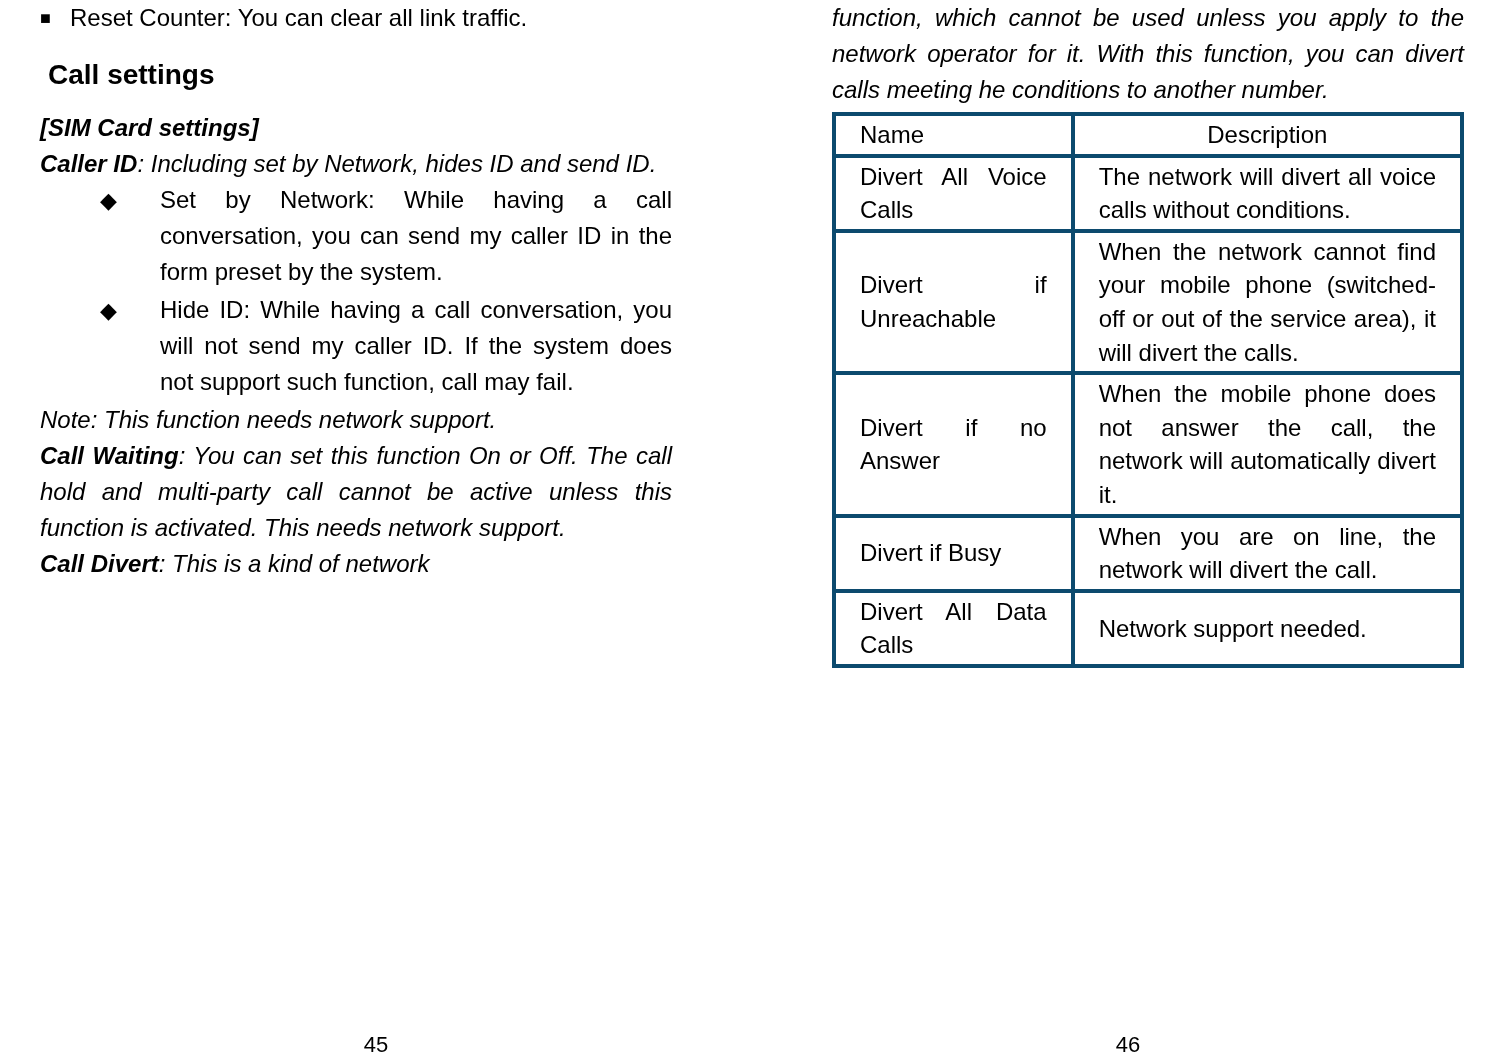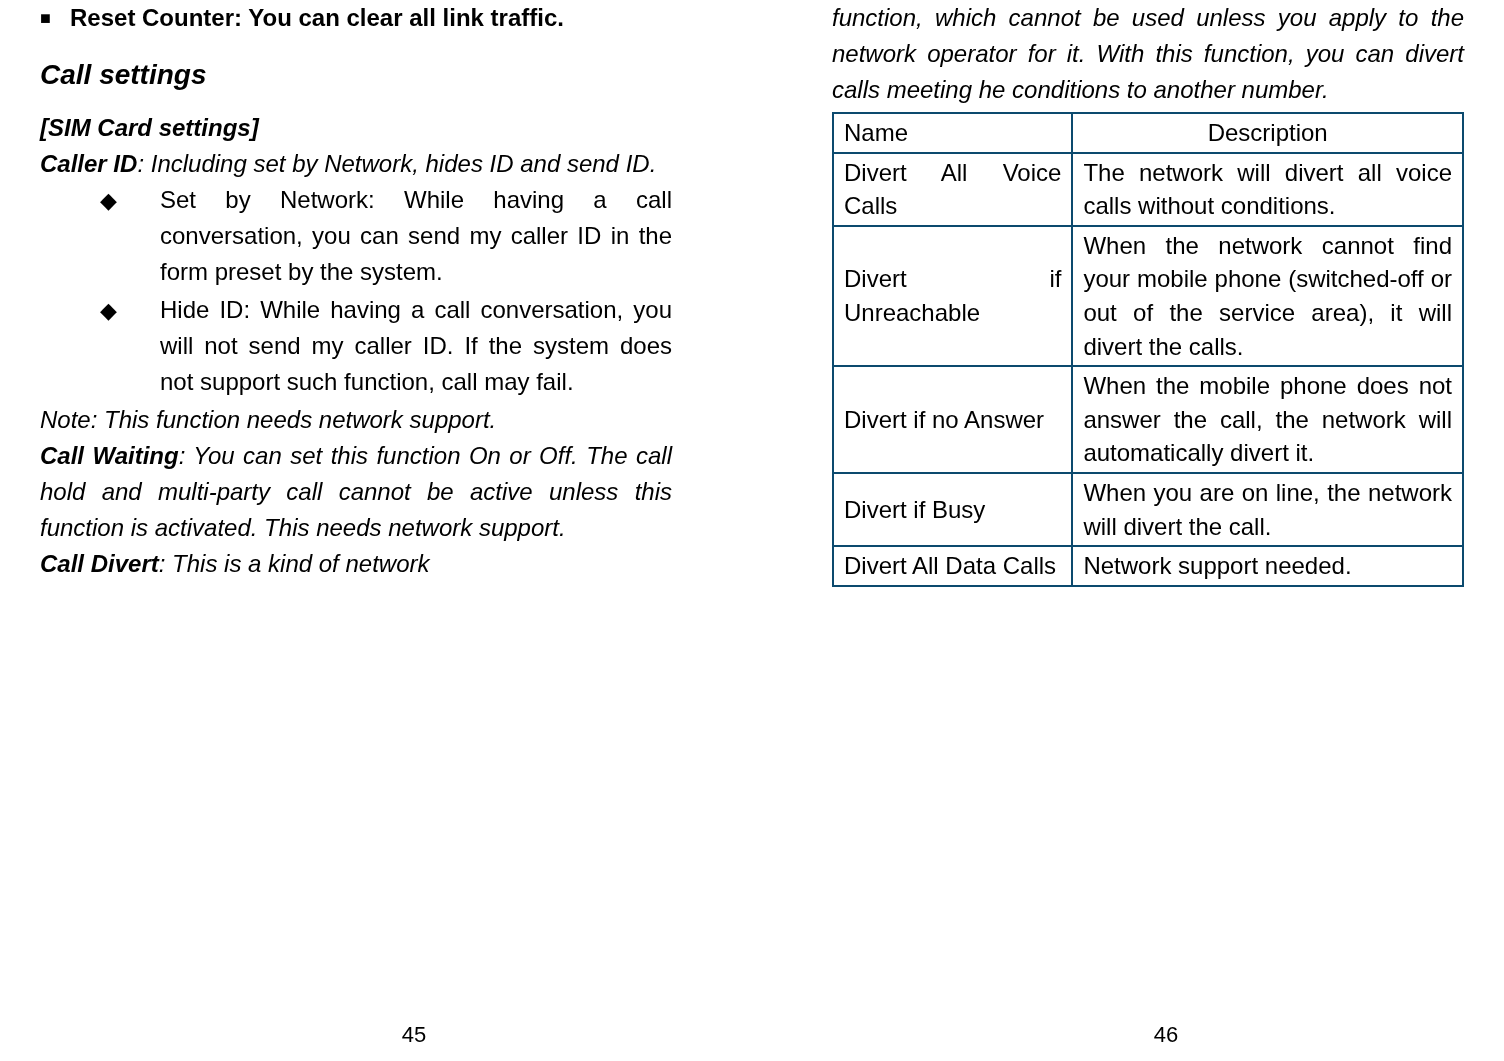--- a/index.html
+++ b/index.html
@@ -17,31 +17,29 @@
       width: 752px;
       padding: 0 80px 0 40px;
       position: relative;
       height: 1061px;
     }
     .page-right {
       padding: 0 40px 0 80px;
     }
     .page-number {
       position: absolute;
-      bottom: 10px;
+      bottom: 0;
       left: 0;
       width: 100%;
       text-align: center;
       font-size: 22px;
-      margin-left: 38px;
     }
     .bullet-list-1 {
       list-style: none;
       padding-left: 30px;
-      font-weight: bold;
     }
     .bullet-list-1 li::before {
       content: "■";
       display: inline-block;
       width: 30px;
       margin-left: -30px;
       font-size: 18px;
       vertical-align: 2px;
     }
     .bullet-list-2 {
@@ -55,36 +53,35 @@
     .bullet-list-2 li::before {
       content: "◆";
       display: inline-block;
       width: 60px;
       margin-left: -60px;
       font-size: 22px;
     }
     h2 {
       font-size: 28px;
       font-weight: bold;
-      margin: 18px 0 14px 0;
-      font-style: italic;
+      margin: 18px 0 14px 8px;
     }
     .para {
       text-align: justify;
       font-style: italic;
     }
     .bold { font-weight: bold; }
     table {
       border-collapse: collapse;
       width: 100%;
       margin-top: 4px;
     }
     td {
-      border: 2px solid #0c4a6e;
-      padding: 2px 10px;
+      border: 4px solid #0c4a6e;
+      padding: 2px 24px;
       vertical-align: middle;
       text-align: justify;
       line-height: 1.4;
     }
     td:first-child { width: 38%; }
     td.center { text-align: center; border-radius: 17px; }
     .just-left { text-align: justify; }
     .indent-fit { text-align: justify; }
   </style>
 </head>

